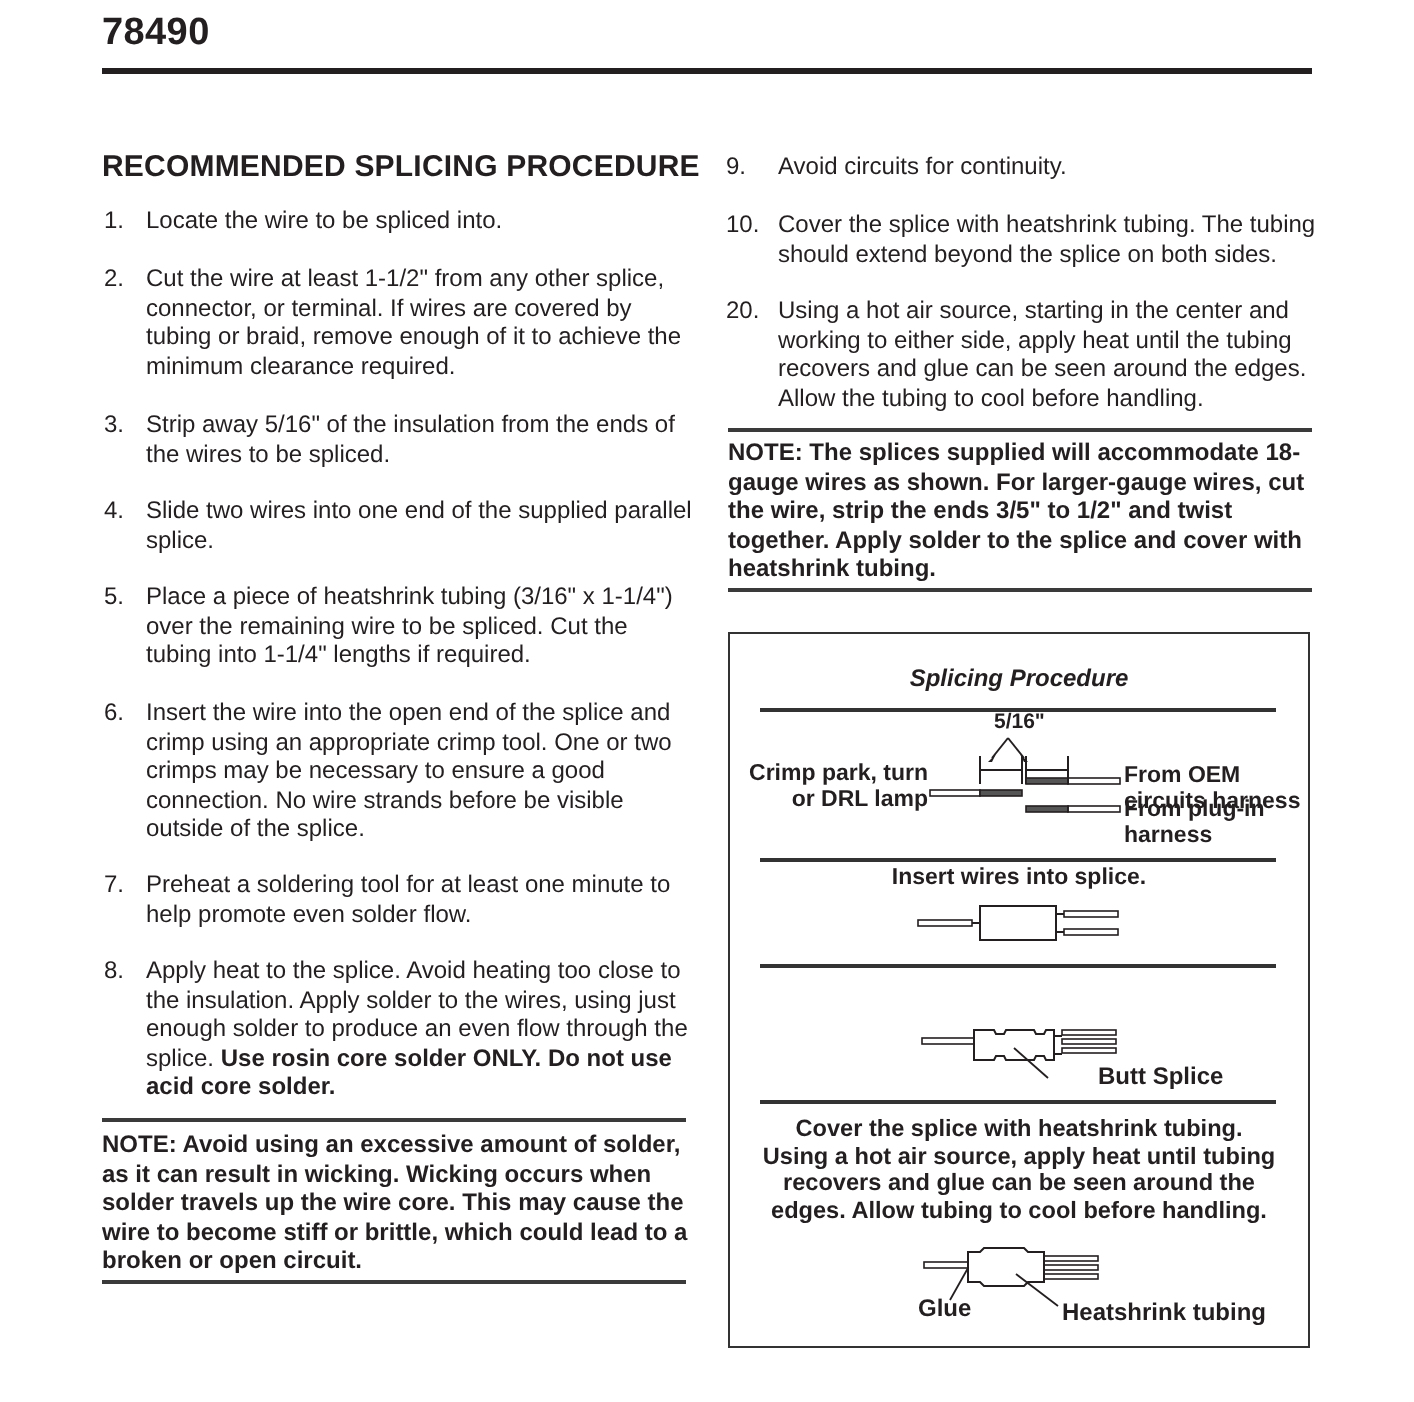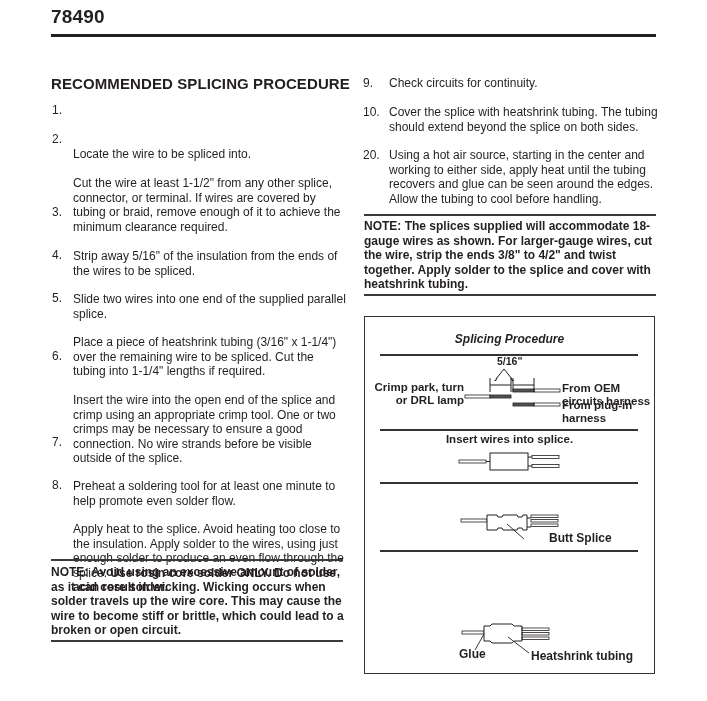--- a/index.html
+++ b/index.html
@@ -7,21 +7,21 @@
          font-family:"Liberation Sans", sans-serif; color:#231f20; }
   .abs { position:absolute; }
   .doc-number { left:51px; top:6px; font-size:19px; font-weight:bold; letter-spacing:0.2px; }
   .header-rule { left:51px; top:34px; width:605px; height:3px; background:#231f20; }
   .section-title { left:51px; top:75px; font-size:15px; font-weight:bold; letter-spacing:0.1px; }
   .step { position:absolute; font-size:12px; line-height:14.6px; }
   .step .num { position:absolute; left:0; top:0; }
   .step .txt { position:absolute; left:21px; top:0; }
   .step b { font-weight:bold; }
   .left .step { left:52px; width:295px; }
-  .left .step .txt { width:276px;margin-top:44px; }
+  .left .step .txt { width:276px; }
   .right .step { left:363px; width:300px; }
   .right .step .txt { left:26px; width:276px; }
   .note { position:absolute; font-size:12px; font-weight:bold; line-height:14.6px; }
   .rule { position:absolute; height:2px; background:#3a3a3a; }
   .diagram-box { left:364px; top:316px; width:289px; height:356px; border:1.5px solid #333; }
   .dlabel { position:absolute; font-size:11.5px; font-weight:bold; line-height:13px; }
   .dcenter { position:absolute; text-align:center; font-size:11.5px; font-weight:bold; line-height:13.6px; }
   .drule { position:absolute; height:1.5px; background:#333; }
   svg { position:absolute; overflow:visible; }
 </style>
@@ -68,33 +68,33 @@
   </div>
 
   <div class="rule" style="left:51px; top:559px; width:292px;"></div>
   <div class="note" style="left:51px; top:565px; width:296px;">NOTE: Avoid using an excessive amount of solder, as it can result in wicking. Wicking occurs when solder travels up the wire core. This may cause the wire to become stiff or brittle, which could lead to a broken or open circuit.</div>
   <div class="rule" style="left:51px; top:640px; width:292px;"></div>
 </div>
 
 <div class="right">
   <div class="step" style="top:76px;">
     <span class="num">9.</span>
-    <span class="txt">Check circuits for continuity.</span>
+    <span class="txt">Avoid circuits for continuity.</span>
   </div>
   <div class="step" style="top:105px;">
     <span class="num">10.</span>
     <span class="txt">Cover the splice with heatshrink tubing. The tubing should extend beyond the splice on both sides.</span>
   </div>
   <div class="step" style="top:148px;">
     <span class="num">20.</span>
     <span class="txt">Using a hot air source, starting in the center and working to either side, apply heat until the tubing recovers and glue can be seen around the edges. Allow the tubing to cool before handling.</span>
   </div>
 
   <div class="rule" style="left:364px; top:214px; width:292px;"></div>
-  <div class="note" style="left:364px; top:219px; width:300px;">NOTE: The splices supplied will accommodate 18-gauge wires as shown. For larger-gauge wires, cut the wire, strip the ends 3/8" to 4/2" and twist together. Apply solder to the splice and cover with heatshrink tubing.</div>
+  <div class="note" style="left:364px; top:219px; width:300px;">NOTE: The splices supplied will accommodate 18-gauge wires as shown. For larger-gauge wires, cut the wire, strip the ends 3/5" to 1/2" and twist together. Apply solder to the splice and cover with heatshrink tubing.</div>
   <div class="rule" style="left:364px; top:294px; width:292px;"></div>
 </div>
 
 <div class="abs diagram-box">
   <div class="dcenter" style="left:0; width:289px; top:16px; font-size:12px;font-style:italic;">Splicing Procedure</div>
   <div class="drule" style="left:15px; width:258px; top:37px;"></div>
 
   <div class="dlabel" style="left:132px; top:38px; font-size:10.5px;">5/16"</div>
   <div class="dlabel" style="left:7px; top:64px; width:92px; text-align:right;">
     <div>Crimp park, turn</div>
@@ -149,20 +149,26 @@
     <line x1="162" y1="11" x2="166" y2="11" stroke="#231f20" stroke-width="1"></line>
     <line x1="162" y1="20" x2="166" y2="20" stroke="#231f20" stroke-width="1"></line>
     <rect x="166" y="8" width="27" height="2.5" fill="none" stroke="#231f20" stroke-width="0.8"></rect>
     <rect x="166" y="12.5" width="27" height="2.5" fill="none" stroke="#231f20" stroke-width="0.8"></rect>
     <rect x="166" y="17" width="27" height="2.5" fill="none" stroke="#231f20" stroke-width="0.8"></rect>
     <line x1="142" y1="17" x2="159" y2="32" stroke="#231f20" stroke-width="0.9"></line>
   </svg>
   <div class="dlabel" style="left:160px; top:215px; font-size:12px;margin-left:24px;">Butt Splice</div>
   <div class="drule" style="left:15px; width:258px; top:233px;"></div>
 
+  <div class="dcenter" style="left:0; width:289px; top:241px; font-size:11.8px;">
+    <div>Cover the splice with heatshrink tubing.</div>
+    <div>Using a hot air source, apply heat until tubing</div>
+    <div>recovers and glue can be seen around the</div>
+    <div>edges. Allow tubing to cool before handling.</div>
+  </div>
   <svg style="left:0; top:300px;" width="289" height="50">
     <rect x="97" y="14" width="22" height="3" fill="none" stroke="#231f20" stroke-width="0.8"></rect>
     <path d="M119 9 L125 9 L127 7 L147 7 L149 9 L157 9 L157 24 L149 24 L147 26 L127 26 L125 24 L119 24 Z" fill="#fff" stroke="#231f20" stroke-width="1"></path>
     <rect x="157" y="11" width="27" height="2.5" fill="none" stroke="#231f20" stroke-width="0.8"></rect>
     <rect x="157" y="15.5" width="27" height="2.5" fill="none" stroke="#231f20" stroke-width="0.8"></rect>
     <rect x="157" y="20" width="27" height="2.5" fill="none" stroke="#231f20" stroke-width="0.8"></rect>
     <line x1="119" y1="17" x2="110" y2="33" stroke="#231f20" stroke-width="0.9"></line>
     <line x1="143" y1="20" x2="164" y2="36" stroke="#231f20" stroke-width="0.9"></line>
   </svg>
   <div class="dlabel" style="left:94px; top:331px; font-size:12px;">Glue</div>

